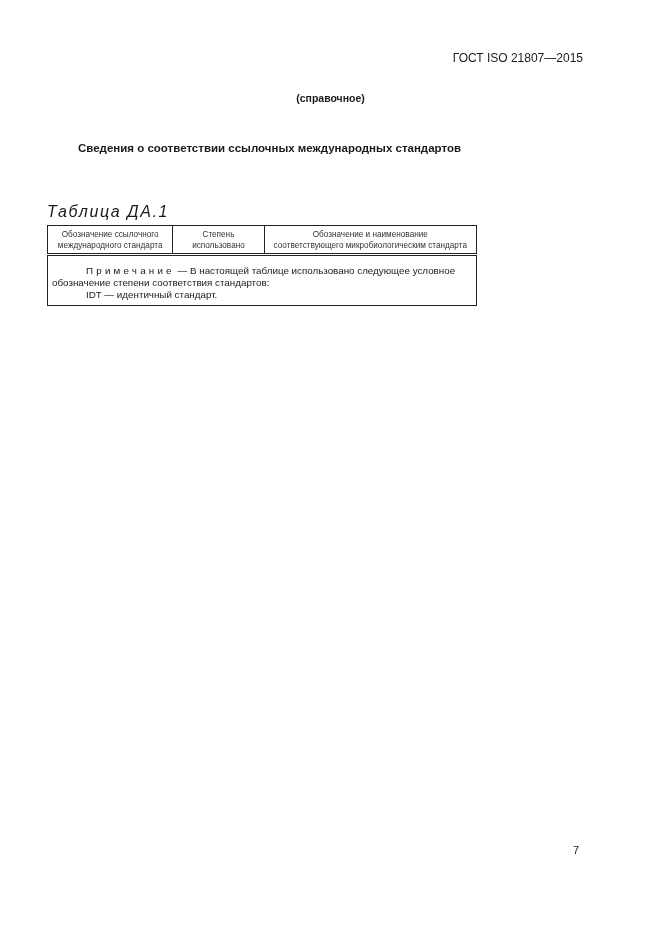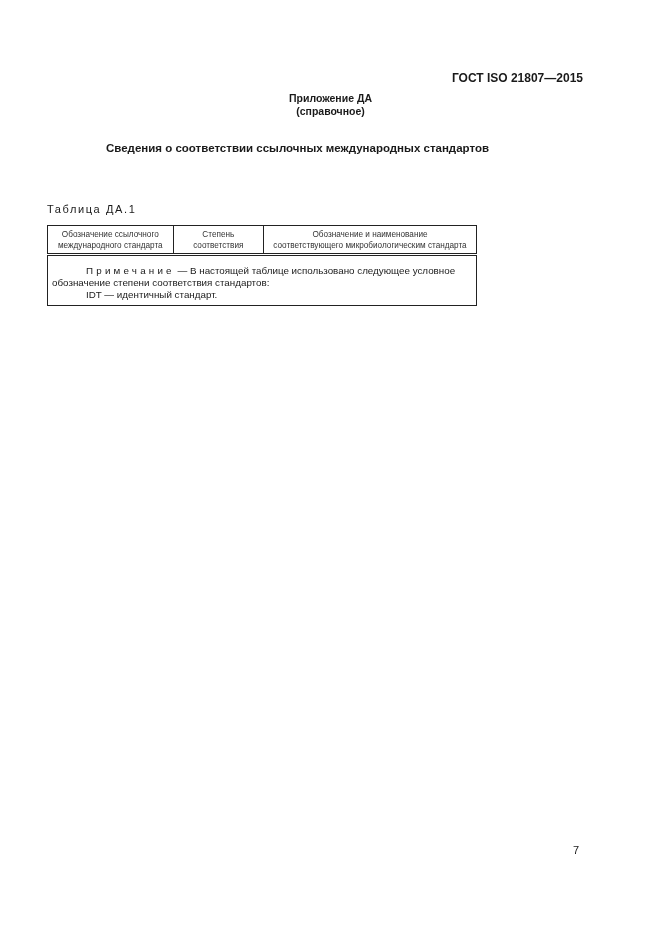--- a/index.html
+++ b/index.html
@@ -1,24 +1,24 @@
 <!DOCTYPE html>
 <html><head>
   <meta charset="utf-8">
   <style>
     html, body { margin:0; padding:0; }
     body {
       width:661px; height:935px; background:#ffffff; position:relative; overflow:hidden;
       font-family: "Liberation Sans", sans-serif; color:#1a1a1a;
     }
     .abs { position:absolute; }
-    .doc-code { left:430px; top:71px; width:153px; text-align:right; font-size:12px; font-weight:bold; }
+    .doc-code { left:430px; top:51px; width:153px; text-align:right; font-size:12px; font-weight:normal; }
     .appendix-title { left:0; width:661px; top:92px; text-align:center; font-size:10.5px; font-weight:bold; line-height:13px; }
-    .section-title { left:0; width:539px; top:141px; text-align:center; font-size:11.5px; font-weight:bold; line-height:14px;margin-left:28px; }
-    .table-caption { left:47px; top:203px; font-size:11px; letter-spacing:1.6px; }
+    .section-title { left:0; width:539px; top:141px; text-align:center; font-size:11.5px; font-weight:bold; line-height:14px; }
+    .table-caption { left:47px; top:203px; font-size:16px; letter-spacing:1.6px;font-style:italic; }
     table.main {
       position:absolute; left:47px; top:225px; width:430px;
       border-collapse:collapse; font-size:9.8px; line-height:12px;
     }
     table.main td, table.main th { border:1px solid #222; vertical-align:top; }
     table.main th {
       font-weight:normal; font-size:8.2px; color:#333; text-align:center; vertical-align:middle;
       height:25px; padding:1px 4px; line-height:11px; border-bottom:3px double #222;
     }
     .c1 { width:150px; }
@@ -31,40 +31,39 @@
     .note-label { letter-spacing:3.2px; margin-left:34px; }
     .note-line3 { margin-left:34px; display:block; }
     .page-num { left:573px; top:844px; font-size:11px; }
   </style>
 </head>
 <body>
 
 <div class="abs doc-code">ГОСТ ISO 21807—2015</div>
 
 <div class="abs appendix-title">
-  <div>Приложение ДА</div>
   <div>(справочное)</div>
 </div>
 
 <div class="abs section-title">
   <div>Сведения о соответствии ссылочных международных стандартов</div>
 </div>
 
 <div class="abs table-caption">Таблица ДА.1</div>
 
 <table class="main">
   <thead>
     <tr>
       <th class="c1">
         <div>Обозначение ссылочного</div>
         <div>международного стандарта</div>
       </th>
       <th class="c2">
         <div>Степень</div>
-        <div>соответствия</div>
+        <div>использовано</div>
       </th>
       <th class="c3">
         <div>Обозначение и наименование</div>
         <div>соответствующего микробиологическим стандарта</div>
       </th>
     </tr>
   </thead>
   <tbody>
     <tr>
       <td class="note" colspan="3">

